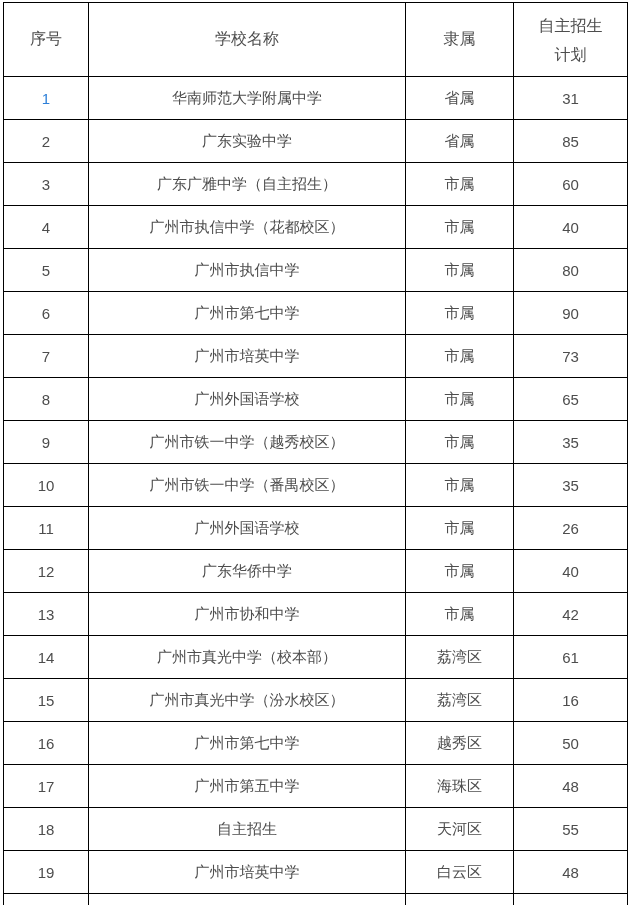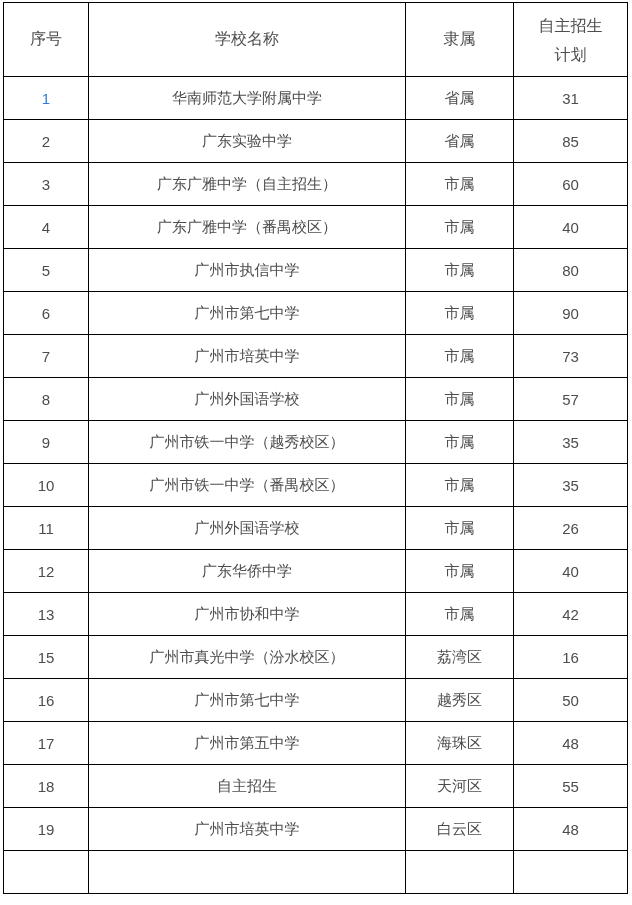--- a/index.html
+++ b/index.html
@@ -93,21 +93,21 @@
         <td>85</td>
       </tr>
       <tr>
         <td>3</td>
         <td>广东广雅中学（自主招生）</td>
         <td>市属</td>
         <td>60</td>
       </tr>
       <tr>
         <td>4</td>
-        <td>广东广雅中学（番禺校区）</td>
+        <td>广州市执信中学（花都校区）</td>
         <td>市属</td>
         <td>40</td>
       </tr>
       <tr>
         <td>5</td>
         <td>广州市执信中学</td>
         <td>市属</td>
         <td>80</td>
       </tr>
       <tr>
@@ -119,21 +119,21 @@
       <tr>
         <td>7</td>
         <td>广州市培英中学</td>
         <td>市属</td>
         <td>73</td>
       </tr>
       <tr>
         <td>8</td>
         <td>广州外国语学校</td>
         <td>市属</td>
-        <td>57</td>
+        <td>65</td>
       </tr>
       <tr>
         <td>9</td>
         <td>广州市铁一中学（越秀校区）</td>
         <td>市属</td>
         <td>35</td>
       </tr>
       <tr>
         <td>10</td>
         <td>广州市铁一中学（番禺校区）</td>
@@ -150,20 +150,26 @@
         <td>12</td>
         <td>广东华侨中学</td>
         <td>市属</td>
         <td>40</td>
       </tr>
       <tr>
         <td>13</td>
         <td>广州市协和中学</td>
         <td>市属</td>
         <td>42</td>
+      </tr>
+      <tr>
+        <td>14</td>
+        <td>广州市真光中学（校本部）</td>
+        <td>荔湾区</td>
+        <td>61</td>
       </tr>
       <tr>
         <td>15</td>
         <td>广州市真光中学（汾水校区）</td>
         <td>荔湾区</td>
         <td>16</td>
       </tr>
       <tr>
         <td>16</td>
         <td>广州市第七中学</td>

